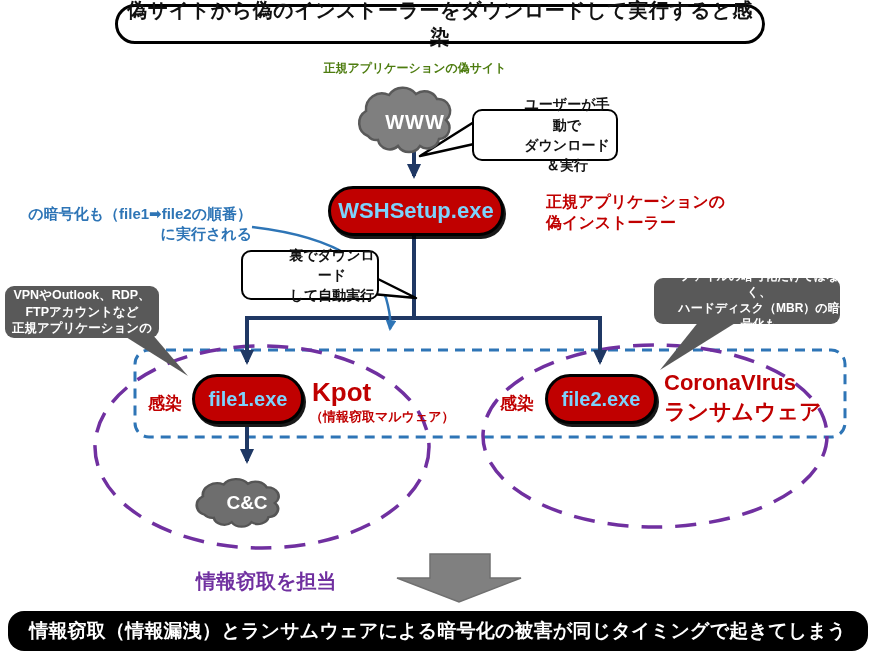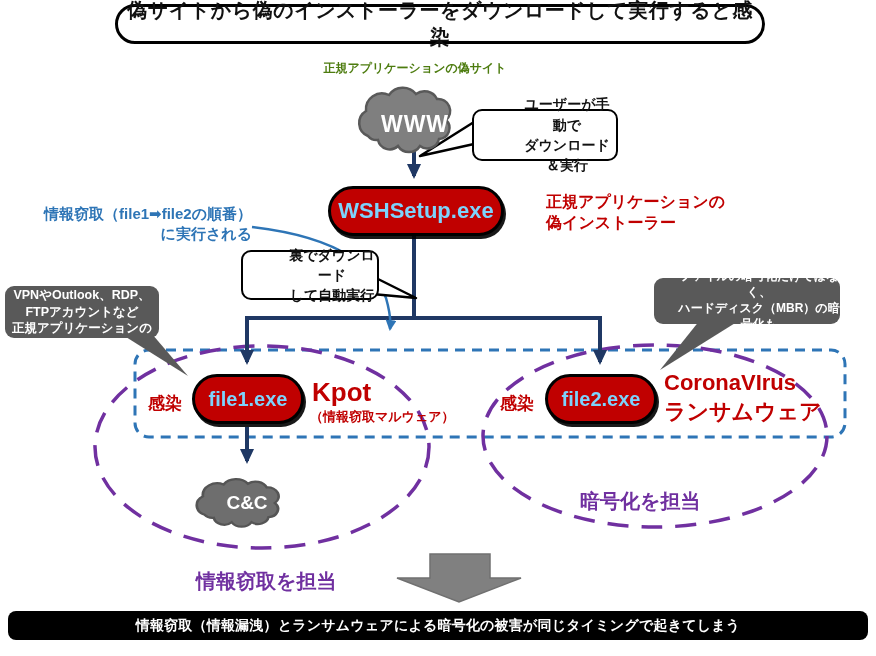--- a/index.html
+++ b/index.html
@@ -14,21 +14,21 @@
   .stage svg{position:absolute;left:0;top:0;}
   .abs{position:absolute;box-sizing:border-box;}
   .center{display:flex;align-items:center;justify-content:center;text-align:center;}
   .title-pill{
     left:115px;top:4px;width:650px;height:40px;border:3px solid var(--black);
     border-radius:22px;background:#fff;font-size:20px;font-weight:700;color:#111;
     letter-spacing:0.5px;
   }
   .site-label{left:290px;top:60px;width:250px;font-size:12px;font-weight:700;color:#4d7c0f;text-align:center;}
   .cloud-label{color:#fff;font-weight:700;text-align:center;}
-  .www-label{left:375px;top:111px;width:80px;font-size:23px;letter-spacing:1px;}
+  .www-label{left:375px;top:111px;width:80px;font-size:20px;letter-spacing:1px;}
   .cc-label{left:212px;top:492px;width:70px;font-size:19px;}
   .bubble{
     background:#fff;border:2.5px solid var(--black);border-radius:10px;
     font-size:14px;font-weight:700;color:#111;line-height:1.45;flex-direction:column;padding-left:44px;
   }
   .bubble-manual{left:472px;top:109px;width:146px;height:52px;}
   .bubble-auto{left:241px;top:250px;width:138px;height:50px;}
   .exe-box{
     background:var(--red);border:3px solid var(--black);border-radius:25px;
     color:#7dd3fc;font-weight:700;box-shadow:2px 3px 0 rgba(0,0,0,0.9);
@@ -51,22 +51,22 @@
   .infected-left{left:148px;top:392px;}
   .infected-right{left:500px;top:392px;}
   .kpot-name{left:312px;top:377px;font-size:26px;}
   .kpot-sub{left:310px;top:408px;font-size:13px;}
   .corona-name{left:664px;top:370px;font-size:22px;}
   .corona-sub{left:664px;top:397px;font-size:22px;}
   .role{color:var(--purple);font-weight:700;font-size:20px;}
   .role-left{left:196px;top:531px;margin-top:37px;}
   .role-right{left:580px;top:488px;}
   .conclusion-bar{
-    left:8px;top:611px;width:860px;height:29px;background:#000;border-radius:8px;
-    color:#fff;font-size:14px;font-weight:700;letter-spacing:0.2px;
+    left:8px;top:611px;width:860px;height:40px;background:#000;border-radius:16px;
+    color:#fff;font-size:19px;font-weight:700;letter-spacing:0.2px;
   }
 </style>
 </head>
 <body>
 
 <div class="stage">
 
   <svg width="876" height="656" viewBox="0 0 876 656">
     <defs>
       <marker id="m-navy" markerUnits="userSpaceOnUse" markerWidth="18" markerHeight="16" refX="12" refY="7" orient="auto">
@@ -122,21 +122,21 @@
   </div>
 
   <div class="abs center exe-box installer-box">WSHSetup.exe</div>
 
   <div class="abs red-note installer-label">
     <div>正規アプリケーションの</div>
     <div>偽インストーラー</div>
   </div>
 
   <div class="abs timing-note">
-    <div>情報窃取（file1➡file2の順番）</div>
+    <div>の暗号化も（file1➡file2の順番）</div>
     <div>に実行される</div>
   </div>
 
   <div class="abs center bubble bubble-auto">
     <span>裏でダウンロード</span>
     <span>して自動実行</span>
   </div>
 
   <div class="abs center callout callout-left">
     <span>VPNやOutlook、RDP、</span>
@@ -155,17 +155,16 @@
   <div class="abs red-note kpot-sub">（情報窃取マルウェア）</div>
 
   <div class="abs red-note infected infected-right">感染</div>
   <div class="abs center exe-box file-box file2-box">file2.exe</div>
   <div class="abs red-note corona-name">CoronaVIrus</div>
   <div class="abs red-note corona-sub">ランサムウェア</div>
 
   <div class="abs cloud-label cc-label">C&amp;C</div>
 
   <div class="abs role role-left">情報窃取を担当</div>
-  <div class="abs role role-right">暗号化を担当</div>
 
   <div class="abs center conclusion-bar">情報窃取（情報漏洩）とランサムウェアによる暗号化の被害が同じタイミングで起きてしまう</div>
 
 </div>
 
 </body></html>

